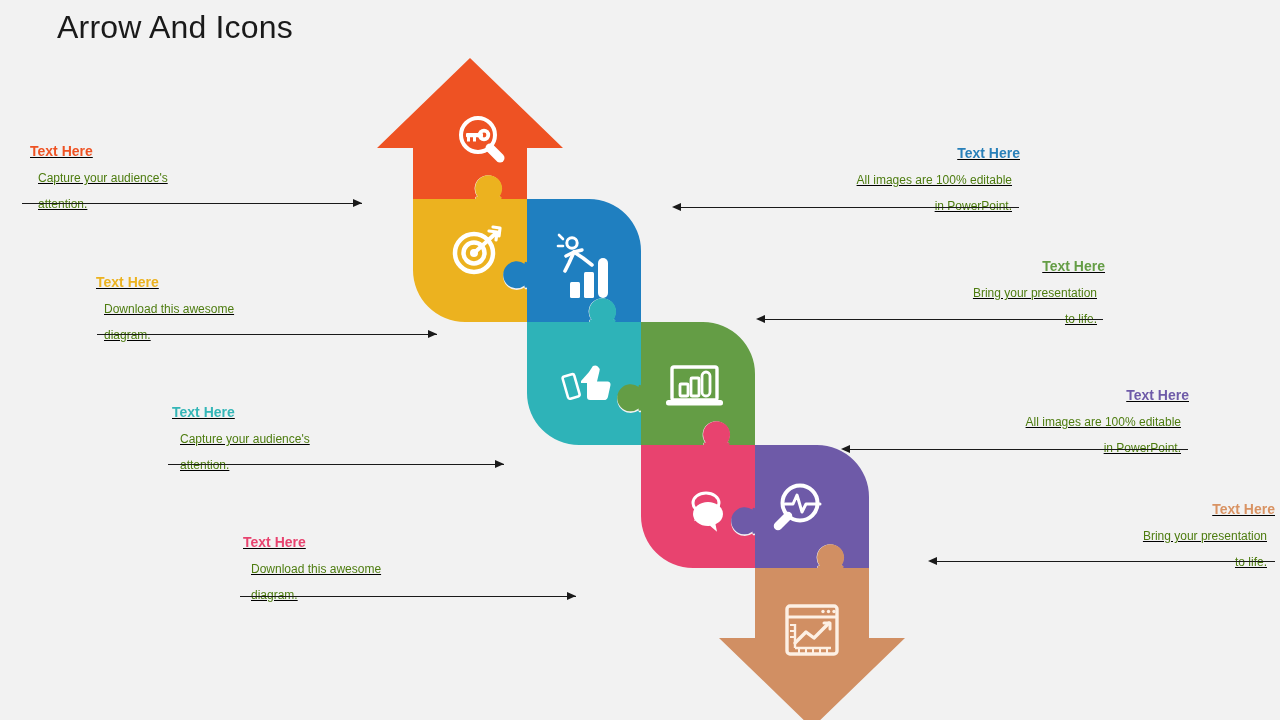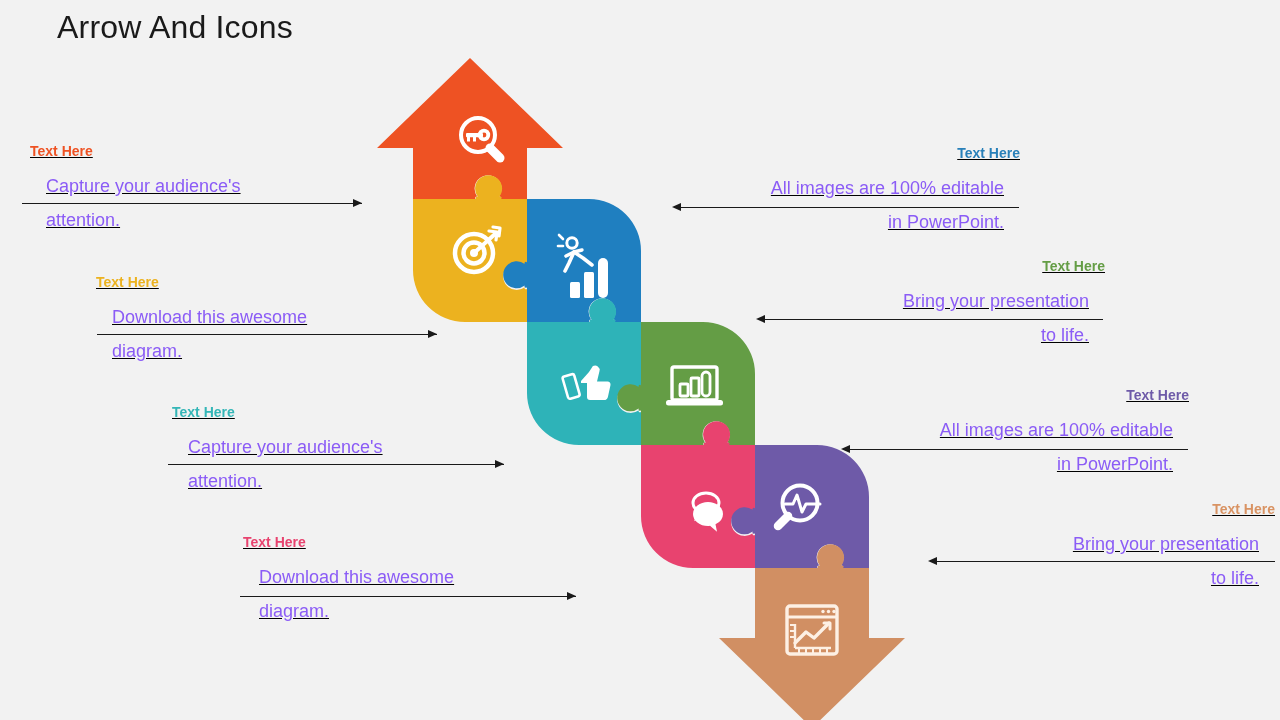--- a/index.html
+++ b/index.html
@@ -35,24 +35,24 @@
   
   .callout { position: absolute; text-decoration: underline; }
   .callout .ch {
     font-size: 14px;
     font-weight: bold;
     line-height: 20px;
     margin: 0 0 2px 0;
     white-space: nowrap;
   }
   .callout .cb {
-    font-size: 18px;
-    color: #8b5cf6;
+    font-size: 12px;
+    color: #4d7c0f;
     line-height: 18px;
-    margin: 16px;
+    margin: 8px;
   }
   .callout.left .ch, .callout.left .cb { text-align: left; }
   .callout.right .ch, .callout.right .cb { text-align: right; }
 
   
   .arrow-line {
     position: absolute;
     height: 1px;
     background: #1a1a1a;
   }

